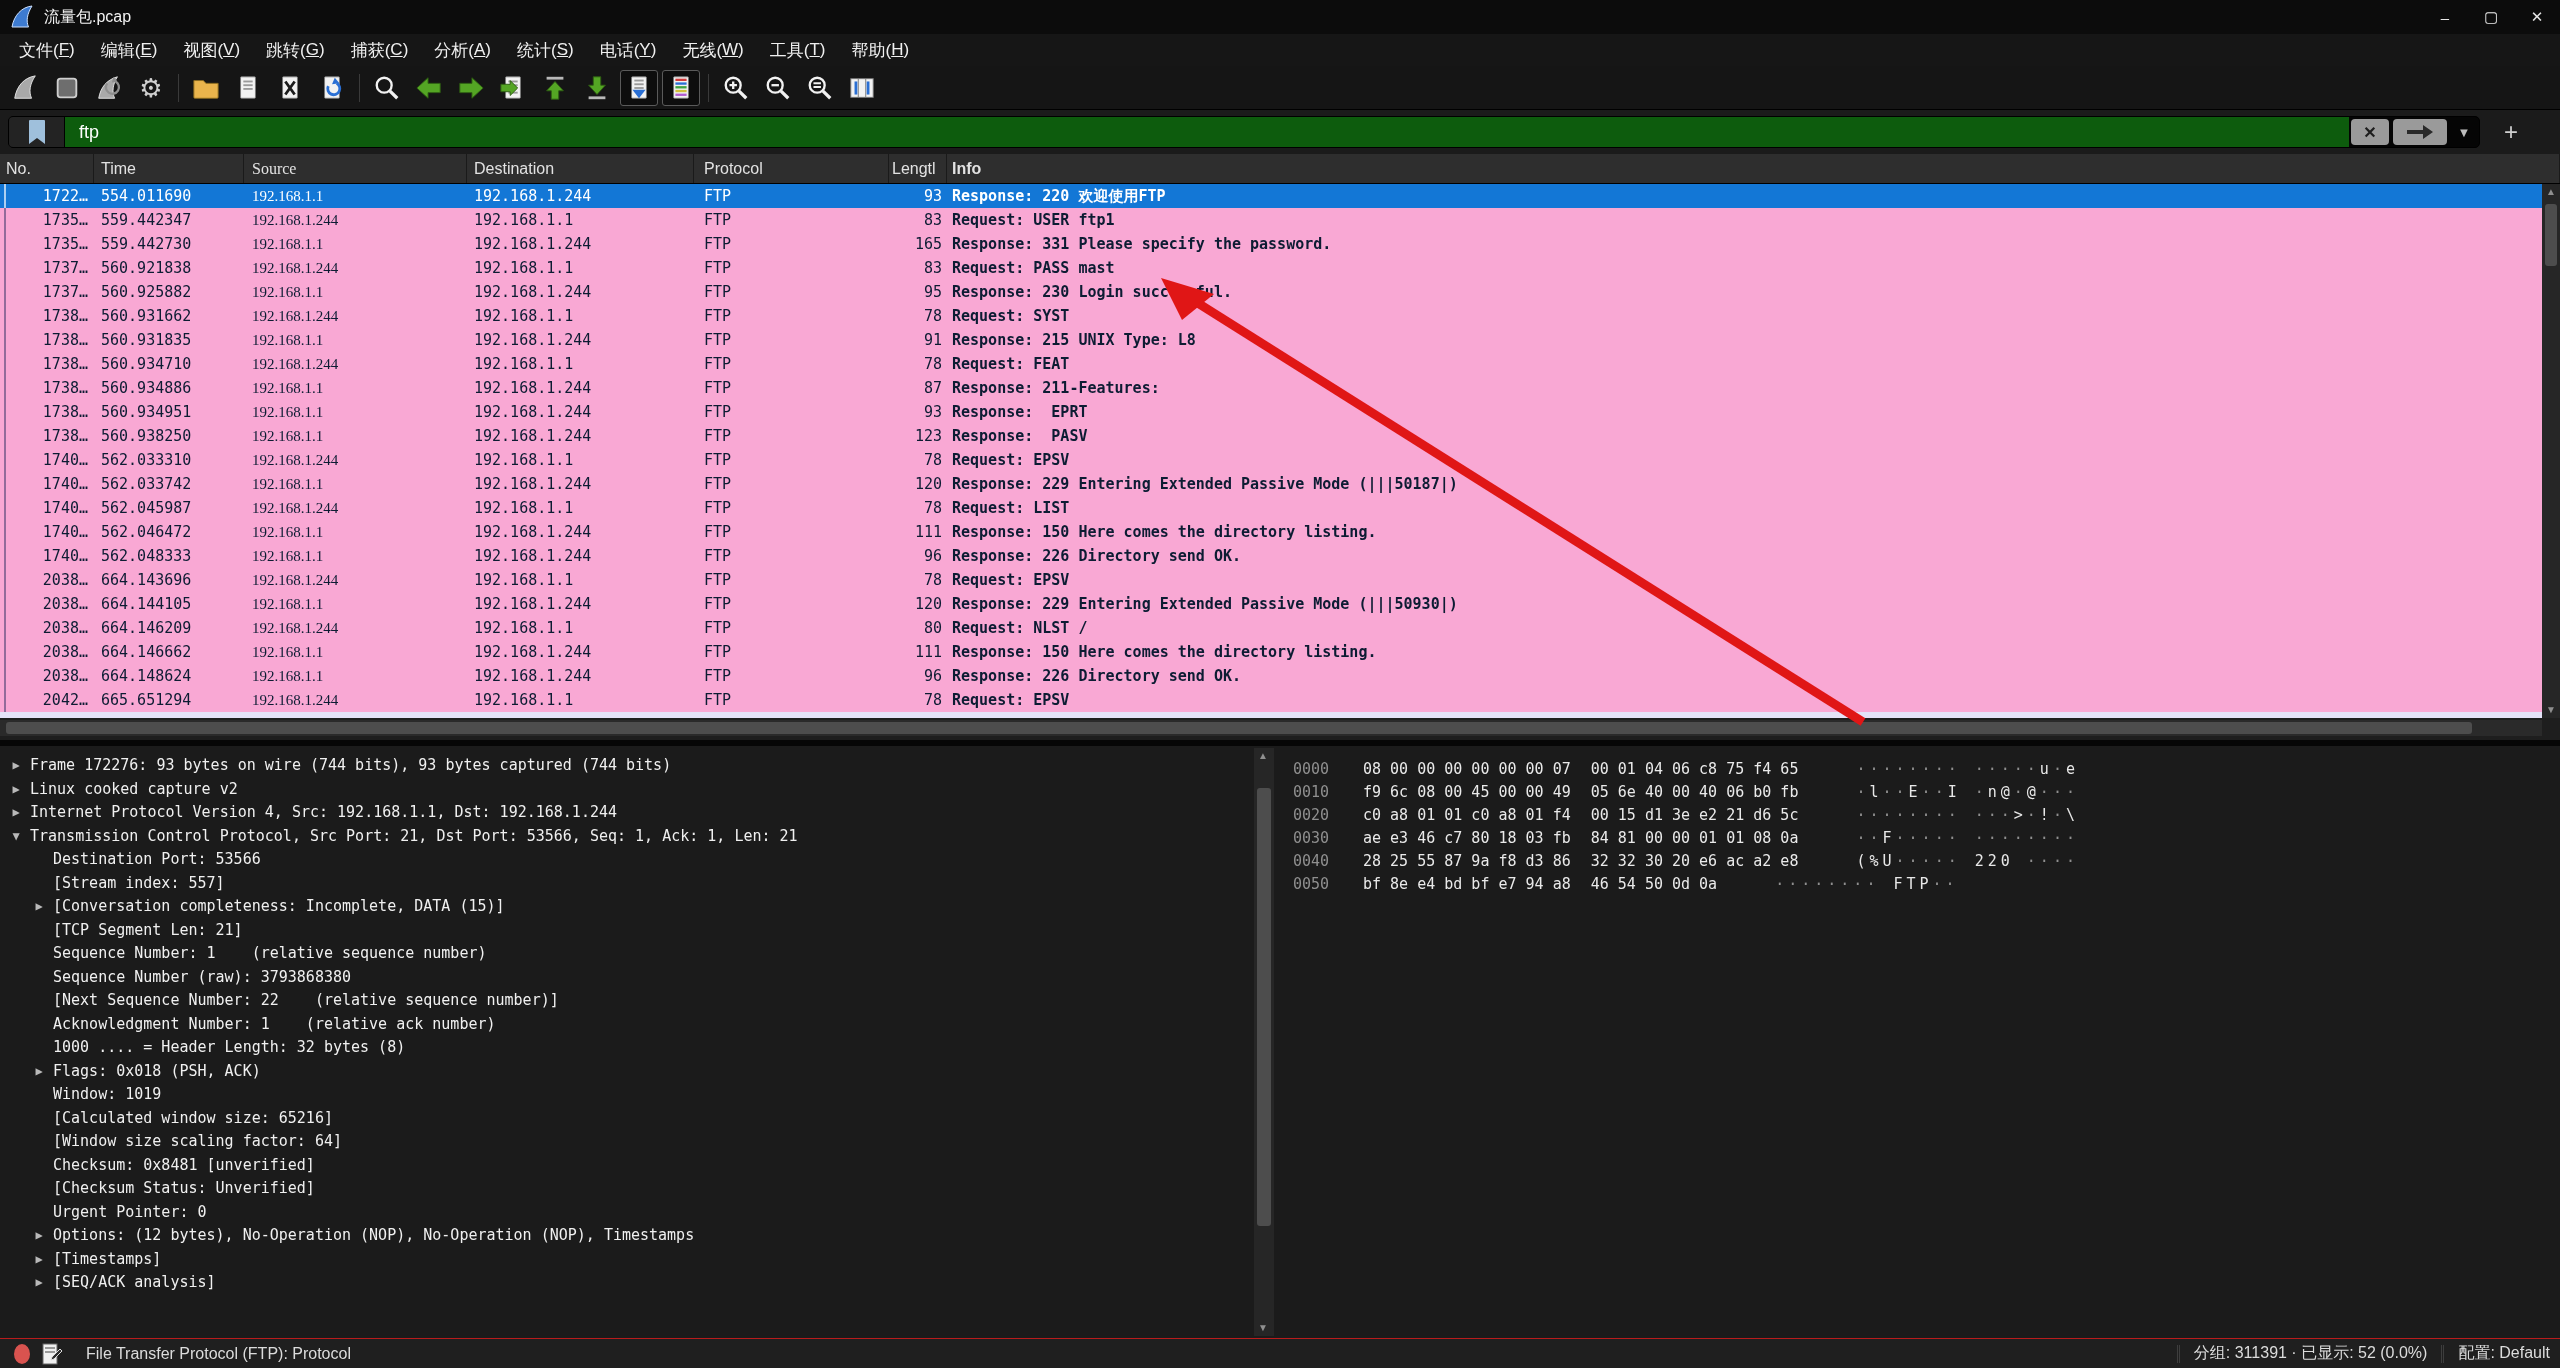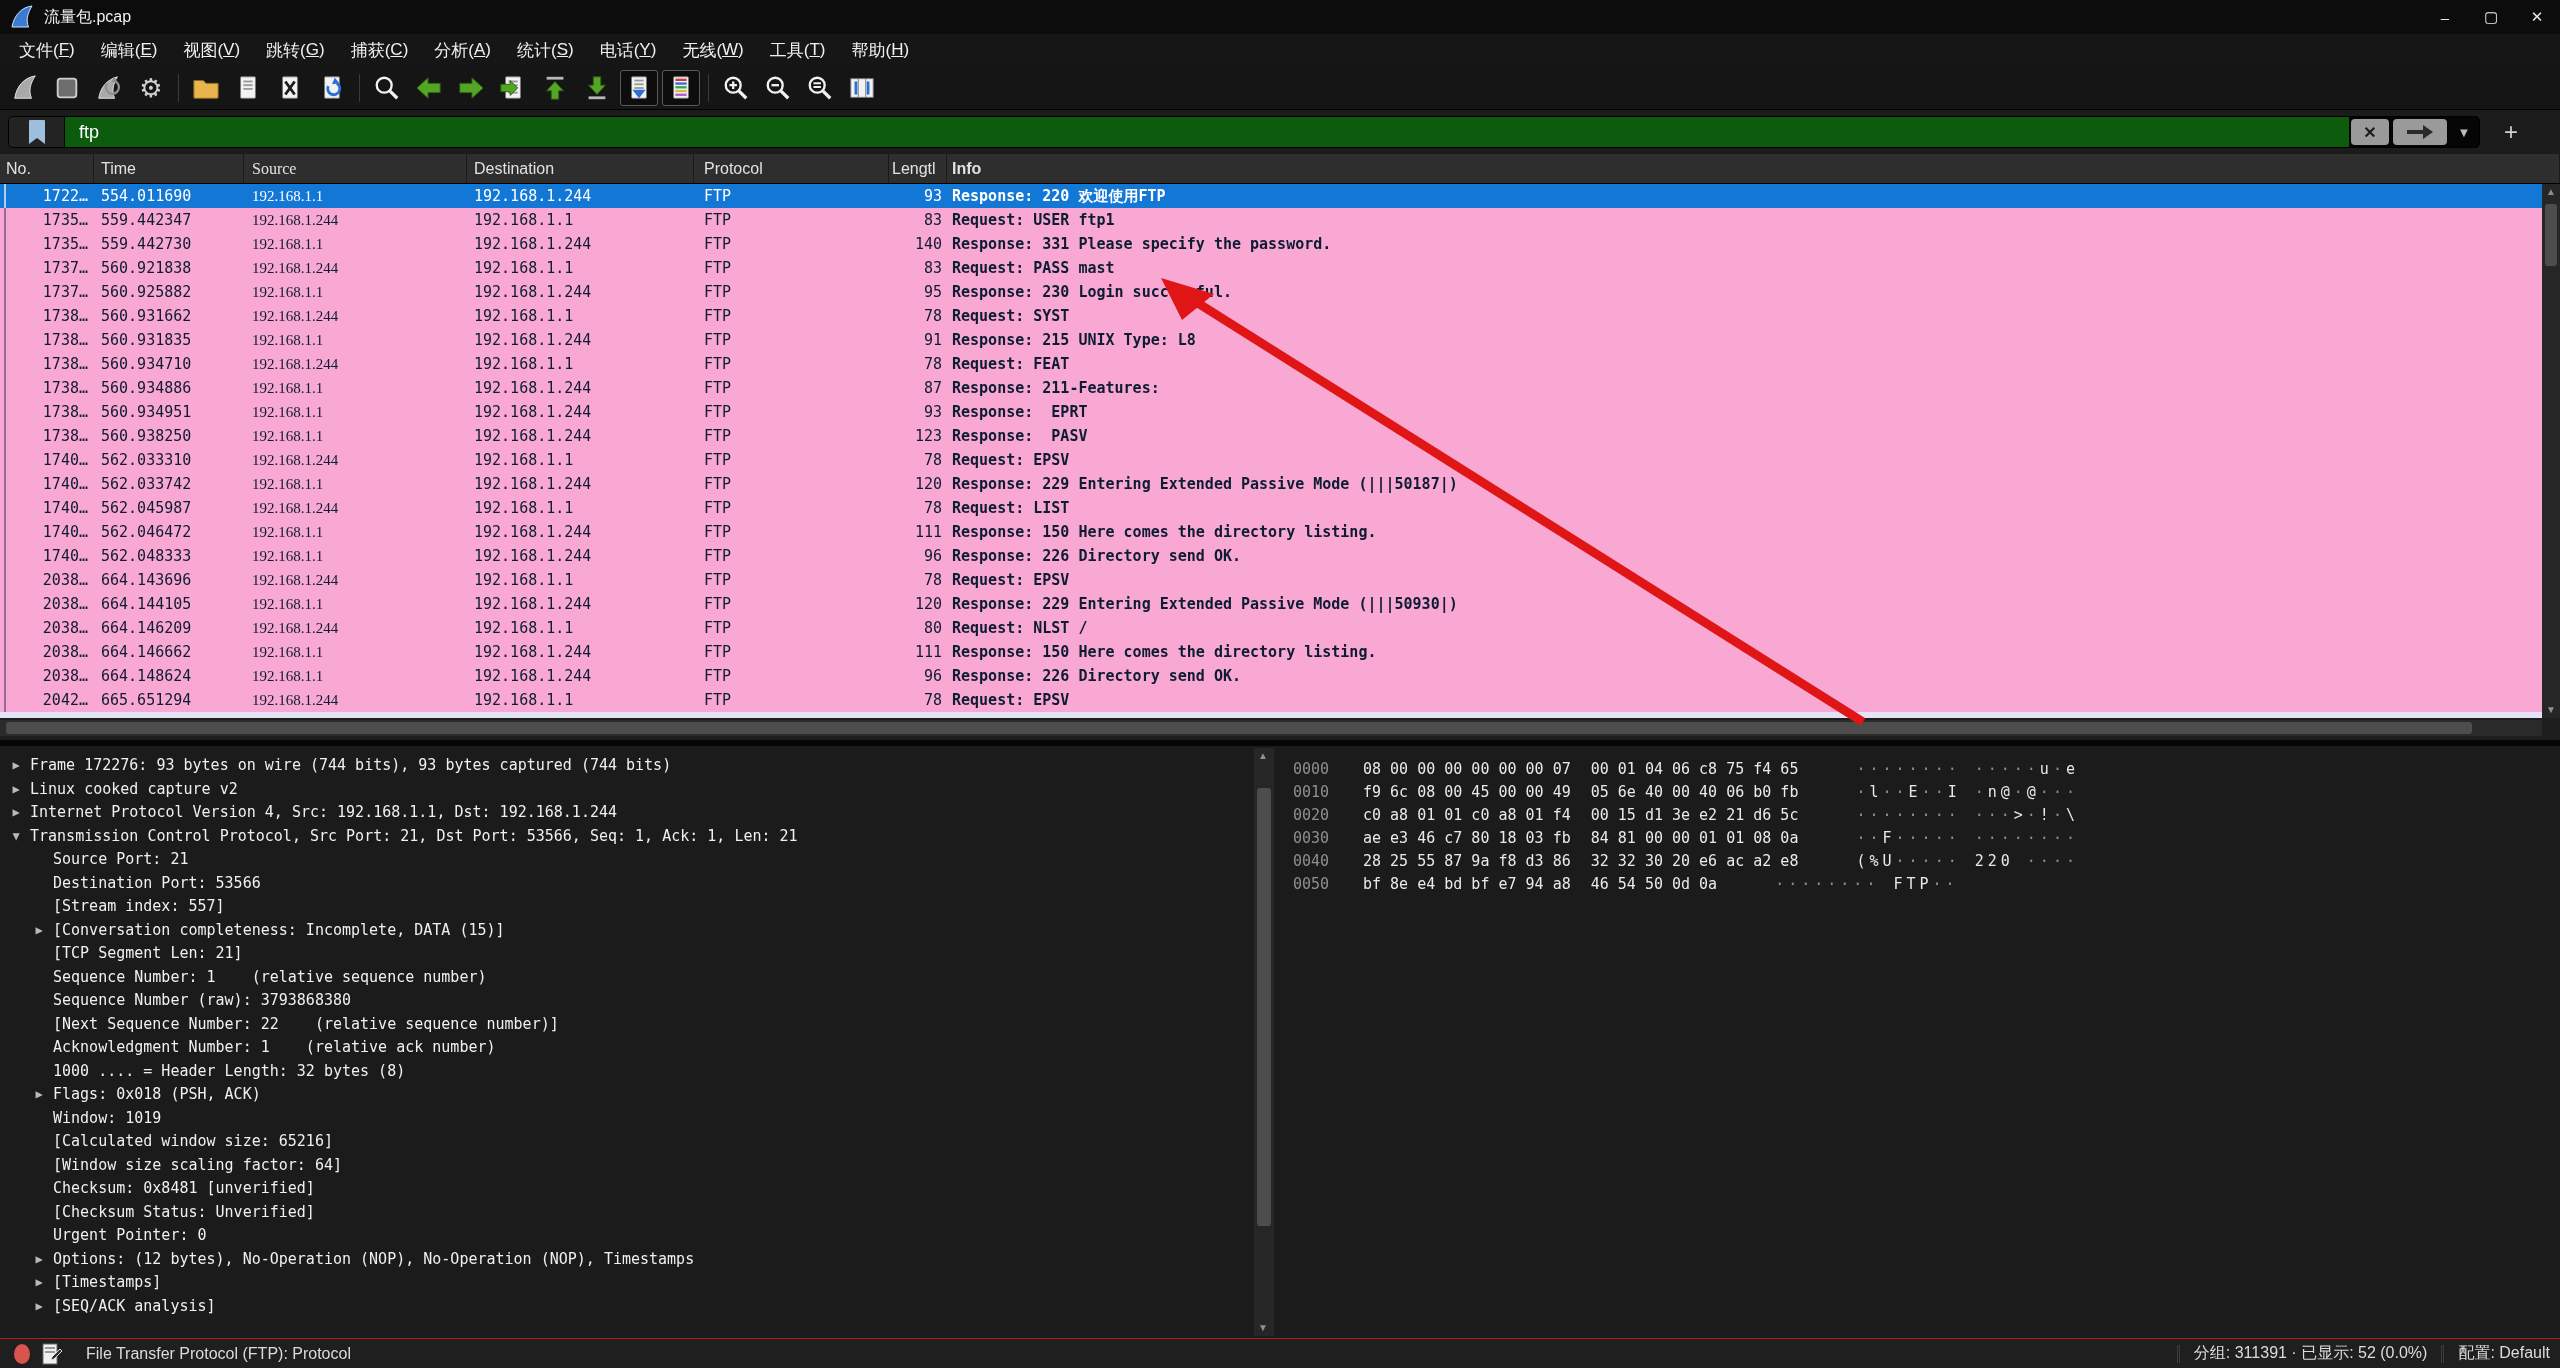--- a/index.html
+++ b/index.html
@@ -332,21 +332,21 @@
         <div class="cell c-time">Time</div>
         <div class="cell c-src">Source</div>
         <div class="cell c-dst">Destination</div>
         <div class="cell c-proto">Protocol</div>
         <div class="cell c-len">Lengtl</div>
         <div class="cell c-info">Info</div>
       </div>
     <div class="rows" id="plrows">
         <div class="prow sel"><div class="cell c-no">1722…</div><div class="cell c-time">554.011690</div><div class="cell c-src">192.168.1.1</div><div class="cell c-dst">192.168.1.244</div><div class="cell c-proto">FTP</div><div class="cell c-len">93</div><div class="cell c-info">Response: 220 欢迎使用FTP</div></div>
         <div class="prow"><div class="cell c-no">1735…</div><div class="cell c-time">559.442347</div><div class="cell c-src">192.168.1.244</div><div class="cell c-dst">192.168.1.1</div><div class="cell c-proto">FTP</div><div class="cell c-len">83</div><div class="cell c-info">Request: USER ftp1</div></div>
-        <div class="prow"><div class="cell c-no">1735…</div><div class="cell c-time">559.442730</div><div class="cell c-src">192.168.1.1</div><div class="cell c-dst">192.168.1.244</div><div class="cell c-proto">FTP</div><div class="cell c-len">140</div><div class="cell c-info">Response: 331 Please specify the password.</div></div>
+        <div class="prow"><div class="cell c-no">1735…</div><div class="cell c-time">559.442730</div><div class="cell c-src">192.168.1.1</div><div class="cell c-dst">192.168.1.244</div><div class="cell c-proto">FTP</div><div class="cell c-len">165</div><div class="cell c-info">Response: 331 Please specify the password.</div></div>
         <div class="prow"><div class="cell c-no">1737…</div><div class="cell c-time">560.921838</div><div class="cell c-src">192.168.1.244</div><div class="cell c-dst">192.168.1.1</div><div class="cell c-proto">FTP</div><div class="cell c-len">83</div><div class="cell c-info">Request: PASS mast</div></div>
         <div class="prow"><div class="cell c-no">1737…</div><div class="cell c-time">560.925882</div><div class="cell c-src">192.168.1.1</div><div class="cell c-dst">192.168.1.244</div><div class="cell c-proto">FTP</div><div class="cell c-len">95</div><div class="cell c-info">Response: 230 Login successful.</div></div>
         <div class="prow"><div class="cell c-no">1738…</div><div class="cell c-time">560.931662</div><div class="cell c-src">192.168.1.244</div><div class="cell c-dst">192.168.1.1</div><div class="cell c-proto">FTP</div><div class="cell c-len">78</div><div class="cell c-info">Request: SYST</div></div>
         <div class="prow"><div class="cell c-no">1738…</div><div class="cell c-time">560.931835</div><div class="cell c-src">192.168.1.1</div><div class="cell c-dst">192.168.1.244</div><div class="cell c-proto">FTP</div><div class="cell c-len">91</div><div class="cell c-info">Response: 215 UNIX Type: L8</div></div>
         <div class="prow"><div class="cell c-no">1738…</div><div class="cell c-time">560.934710</div><div class="cell c-src">192.168.1.244</div><div class="cell c-dst">192.168.1.1</div><div class="cell c-proto">FTP</div><div class="cell c-len">78</div><div class="cell c-info">Request: FEAT</div></div>
         <div class="prow"><div class="cell c-no">1738…</div><div class="cell c-time">560.934886</div><div class="cell c-src">192.168.1.1</div><div class="cell c-dst">192.168.1.244</div><div class="cell c-proto">FTP</div><div class="cell c-len">87</div><div class="cell c-info">Response: 211-Features:</div></div>
         <div class="prow"><div class="cell c-no">1738…</div><div class="cell c-time">560.934951</div><div class="cell c-src">192.168.1.1</div><div class="cell c-dst">192.168.1.244</div><div class="cell c-proto">FTP</div><div class="cell c-len">93</div><div class="cell c-info">Response:  EPRT</div></div>
         <div class="prow"><div class="cell c-no">1738…</div><div class="cell c-time">560.938250</div><div class="cell c-src">192.168.1.1</div><div class="cell c-dst">192.168.1.244</div><div class="cell c-proto">FTP</div><div class="cell c-len">123</div><div class="cell c-info">Response:  PASV</div></div>
         <div class="prow"><div class="cell c-no">1740…</div><div class="cell c-time">562.033310</div><div class="cell c-src">192.168.1.244</div><div class="cell c-dst">192.168.1.1</div><div class="cell c-proto">FTP</div><div class="cell c-len">78</div><div class="cell c-info">Request: EPSV</div></div>
         <div class="prow"><div class="cell c-no">1740…</div><div class="cell c-time">562.033742</div><div class="cell c-src">192.168.1.1</div><div class="cell c-dst">192.168.1.244</div><div class="cell c-proto">FTP</div><div class="cell c-len">120</div><div class="cell c-info">Response: 229 Entering Extended Passive Mode (|||50187|)</div></div>
@@ -374,21 +374,20 @@
       <polygon points="1161,124 1214,140 1182,166" fill="#e01616"></polygon>
     </svg>
   </div>
 
   <div class="bottom">
     <div class="details" id="details">
         <div class="dline"><span class="d-spacer0"></span><span class="d-exp">▶</span><span class="d-text">Frame 172276: 93 bytes on wire (744 bits), 93 bytes captured (744 bits)</span></div>
         <div class="dline"><span class="d-spacer0"></span><span class="d-exp">▶</span><span class="d-text">Linux cooked capture v2</span></div>
         <div class="dline"><span class="d-spacer0"></span><span class="d-exp">▶</span><span class="d-text">Internet Protocol Version 4, Src: 192.168.1.1, Dst: 192.168.1.244</span></div>
         <div class="dline"><span class="d-spacer0"></span><span class="d-exp">▼</span><span class="d-text">Transmission Control Protocol, Src Port: 21, Dst Port: 53566, Seq: 1, Ack: 1, Len: 21</span></div>
-        <div class="dline"><span class="d-spacer1"></span><span class="d-exp"></span><span class="d-text">Source Port: 21</span></div>
         <div class="dline"><span class="d-spacer1"></span><span class="d-exp"></span><span class="d-text">Destination Port: 53566</span></div>
         <div class="dline"><span class="d-spacer1"></span><span class="d-exp"></span><span class="d-text">[Stream index: 557]</span></div>
         <div class="dline"><span class="d-spacer1"></span><span class="d-exp">▶</span><span class="d-text">[Conversation completeness: Incomplete, DATA (15)]</span></div>
         <div class="dline"><span class="d-spacer1"></span><span class="d-exp"></span><span class="d-text">[TCP Segment Len: 21]</span></div>
         <div class="dline"><span class="d-spacer1"></span><span class="d-exp"></span><span class="d-text">Sequence Number: 1    (relative sequence number)</span></div>
         <div class="dline"><span class="d-spacer1"></span><span class="d-exp"></span><span class="d-text">Sequence Number (raw): 3793868380</span></div>
         <div class="dline"><span class="d-spacer1"></span><span class="d-exp"></span><span class="d-text">[Next Sequence Number: 22    (relative sequence number)]</span></div>
         <div class="dline"><span class="d-spacer1"></span><span class="d-exp"></span><span class="d-text">Acknowledgment Number: 1    (relative ack number)</span></div>
         <div class="dline"><span class="d-spacer1"></span><span class="d-exp"></span><span class="d-text">1000 .... = Header Length: 32 bytes (8)</span></div>
         <div class="dline"><span class="d-spacer1"></span><span class="d-exp">▶</span><span class="d-text">Flags: 0x018 (PSH, ACK)</span></div>

